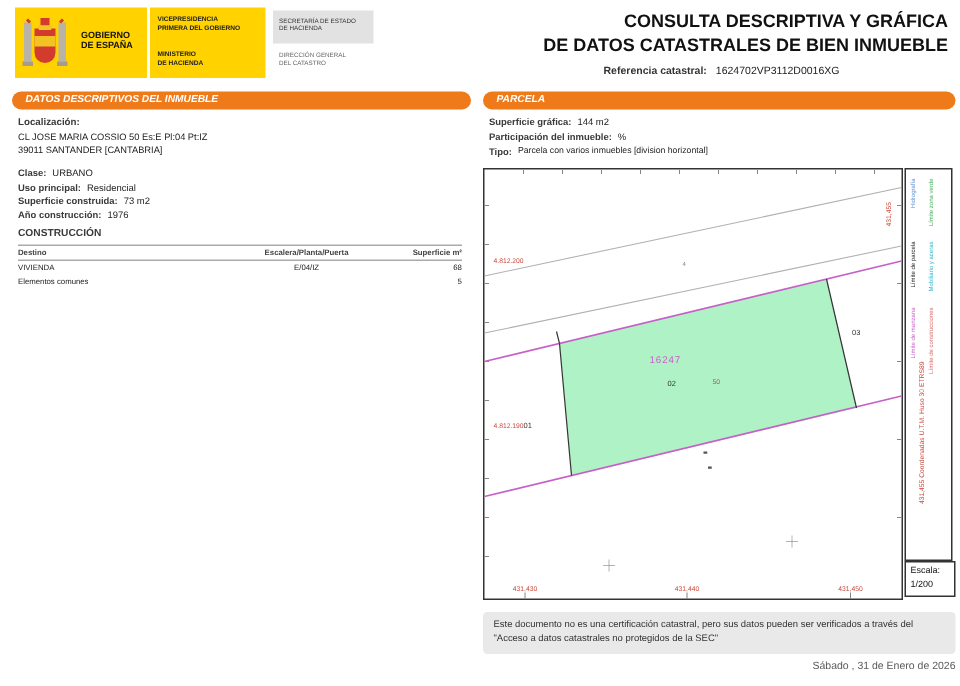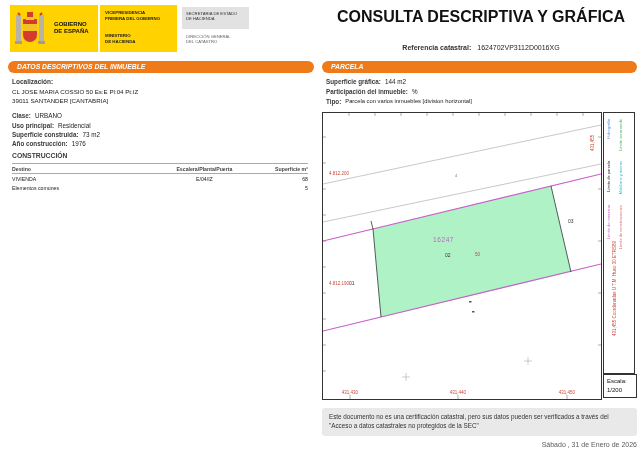--- a/index.html
+++ b/index.html
@@ -7,21 +7,21 @@
         font-family:"Liberation Sans", sans-serif;color:#222;}
   .abs{position:absolute;}
   .pre{white-space:pre-line;}
   
   .ybox{background:var(--yellow);}
   .gobierno-text{font-size:6px;font-weight:bold;line-height:1.2;color:#111;}
   .min-text{font-size:4.4px;font-weight:bold;line-height:1.25;color:#222;}
   .graybox-hdr{background:var(--headergray);}
   .sec-text{font-size:4.2px;line-height:1.3;color:#333;}
   .dg-text{font-size:4.2px;line-height:1.3;color:#666;}
-  .title{font-size:16px;font-weight:bold;line-height:1.3;text-align:center;color:#111;}
+  .title{font-size:12px;font-weight:bold;line-height:1.3;text-align:right;color:#111;}
   .refrow{display:flex;justify-content:center;gap:6px;font-size:7px;}
   .refrow .lbl{font-weight:bold;color:#333;}
   
   .bar{height:12px;border-radius:6px;background:var(--orange);color:#fff;
        font-size:6.8px;font-weight:bold;font-style:italic;line-height:12px;
        padding-left:9px;box-sizing:border-box;}
   
   .lab{font-weight:bold;color:#3a3a3a;}
   .pair{display:flex;gap:4px;font-size:6.3px;}
   .small-line{font-size:6.2px;}
@@ -75,20 +75,21 @@
 
   <div class="abs graybox-hdr" style="left:182px;top:7px;width:67px;height:22px;">
     <div class="abs sec-text pre" style="left:4px;top:4px;">SECRETARÍA DE ESTADO
 DE HACIENDA</div>
   </div>
   <div class="abs dg-text pre" style="left:186px;top:34px;">DIRECCIÓN GENERAL
 DEL CATASTRO</div>
 
   <div class="abs" style="left:330px;top:7px;width:302px;">
     <div class="title">CONSULTA DESCRIPTIVA Y GRÁFICA</div>
+    <div class="title">DE DATOS CATASTRALES DE BIEN INMUEBLE</div>
   </div>
   <div class="abs refrow" style="left:330px;top:44px;width:302px;">
     <span class="lbl">Referencia catastral:</span>
     <span>1624702VP3112D0016XG</span>
   </div>
 
   <div class="abs bar" style="left:8px;top:61px;width:306px;">DATOS DESCRIPTIVOS DEL INMUEBLE</div>
   <div class="abs bar" style="left:322px;top:61px;width:315px;">PARCELA</div>
 
   <div class="abs lab" style="left:12px;top:78px;font-size:6.5px;">Localización:</div>

